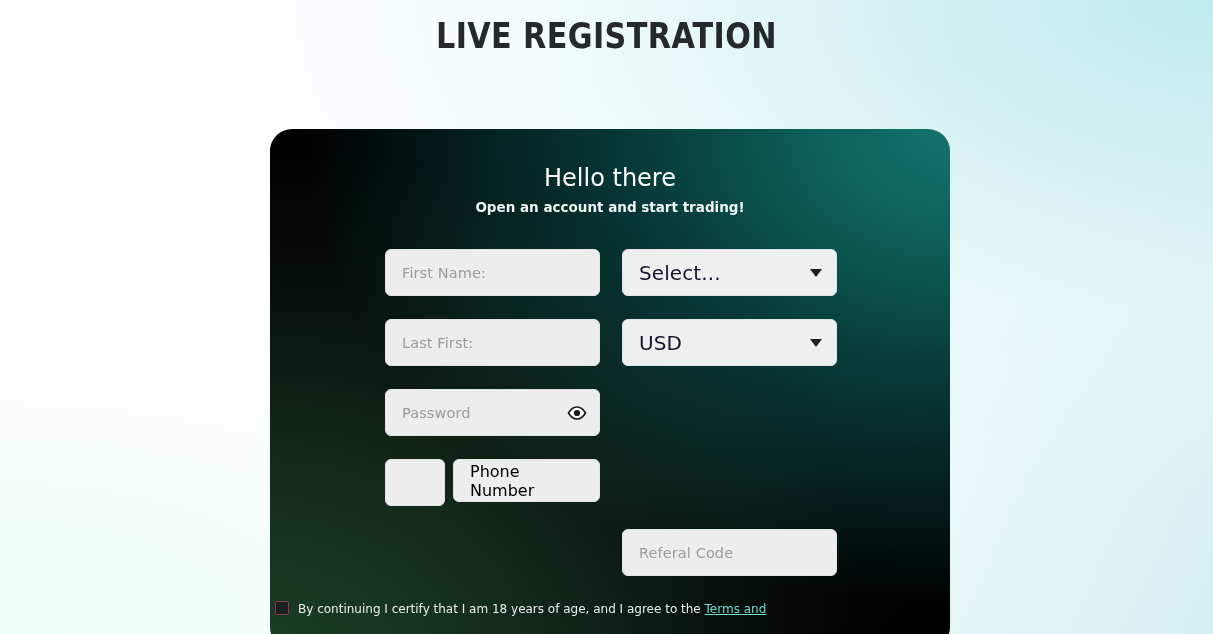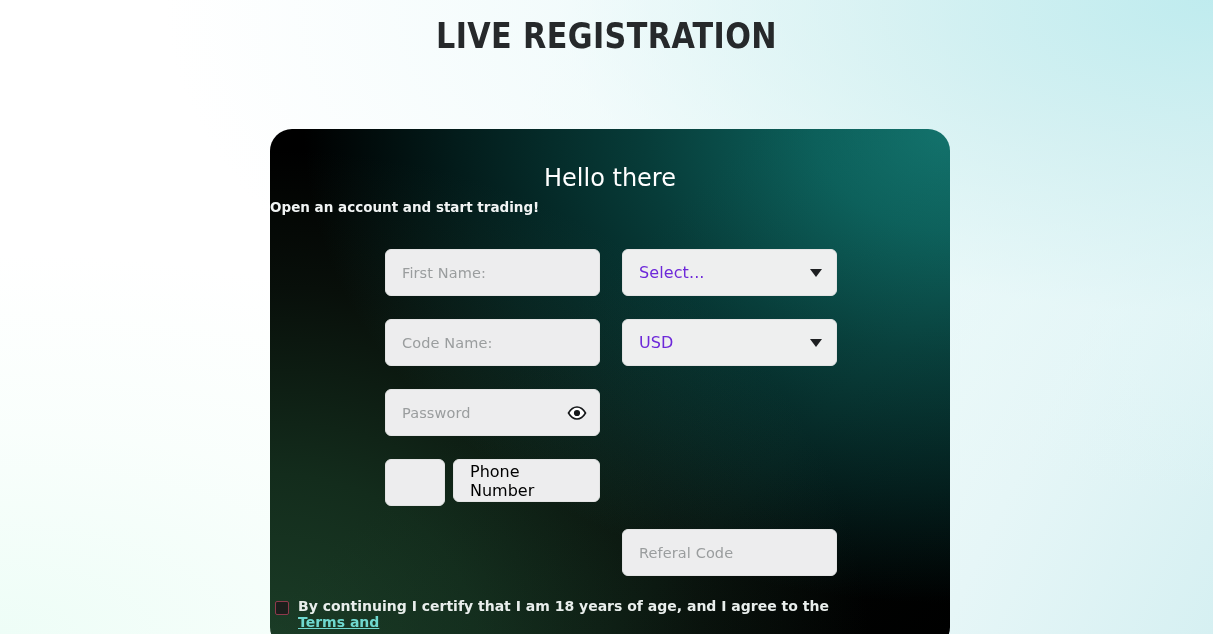--- a/index.html
+++ b/index.html
@@ -65,21 +65,21 @@
     color: #ffffff;
     font-size: 24px;
     line-height: 30px;
     font-weight: 400;
   }
   #card-subheading {
     position: absolute;
     top: 69px;
     left: 0;
     width: 100%;
-    text-align: left;
+    text-align: center;
     color: #f1f4f4;
     font-size: 13.5px;
     line-height: 18px;
     font-weight: 600;
   }
 
   
   .form-area {
     position: absolute;
     top: 120px;
@@ -109,22 +109,22 @@
   }
   .field.select-field { background: #eeefef; }
   .field .ph {
     color: #9a9d9e;
     font-size: 14.5px;
     letter-spacing: 0.1px;
     white-space: nowrap;
     overflow: hidden;
   }
   .field .val {
-    color: #6d28d9;
-    font-size: 16px;
+    color: #0f172a;
+    font-size: 20px;
     letter-spacing: 0.1px;
   }
 
   
   .phone-group {
     display: flex;
     gap: 8px;
     width: 100%;
   }
   .phone-group .cc-box {
@@ -191,23 +191,23 @@
     flex: 0 0 14px;
     width: 14px;
     height: 14px;
     margin-top: 3px;
     background: #1b1f1c;
     border: 1.5px solid #8e3a4c;
     border-radius: 2px;
   }
   .terms-text {
     color: #e9eeec;
-    font-size: 14px;
-    line-height: 16px;
-    font-weight: 700;
+    font-size: 12px;
+    line-height: 23px;
+    font-weight: 400;
   }
   .terms-link {
     color: #6fd8cf;
     text-decoration: underline;
   }
 </style>
 </head>
 <body>
 
 <div id="page-title">LIVE REGISTRATION</div>
@@ -231,21 +231,21 @@
           <div class="field select-field">
             <span class="val">Select...</span>
             <span class="caret"></span>
           </div>
         </div>
       </div>
 
       <div class="row">
         <div class="col">
           <div class="field">
-            <span class="ph">Code Name:</span>
+            <span class="ph">Last First:</span>
           </div>
         </div>
         <div class="col">
           <div class="field select-field">
             <span class="val">USD</span>
             <span class="caret"></span>
           </div>
         </div>
       </div>
 

